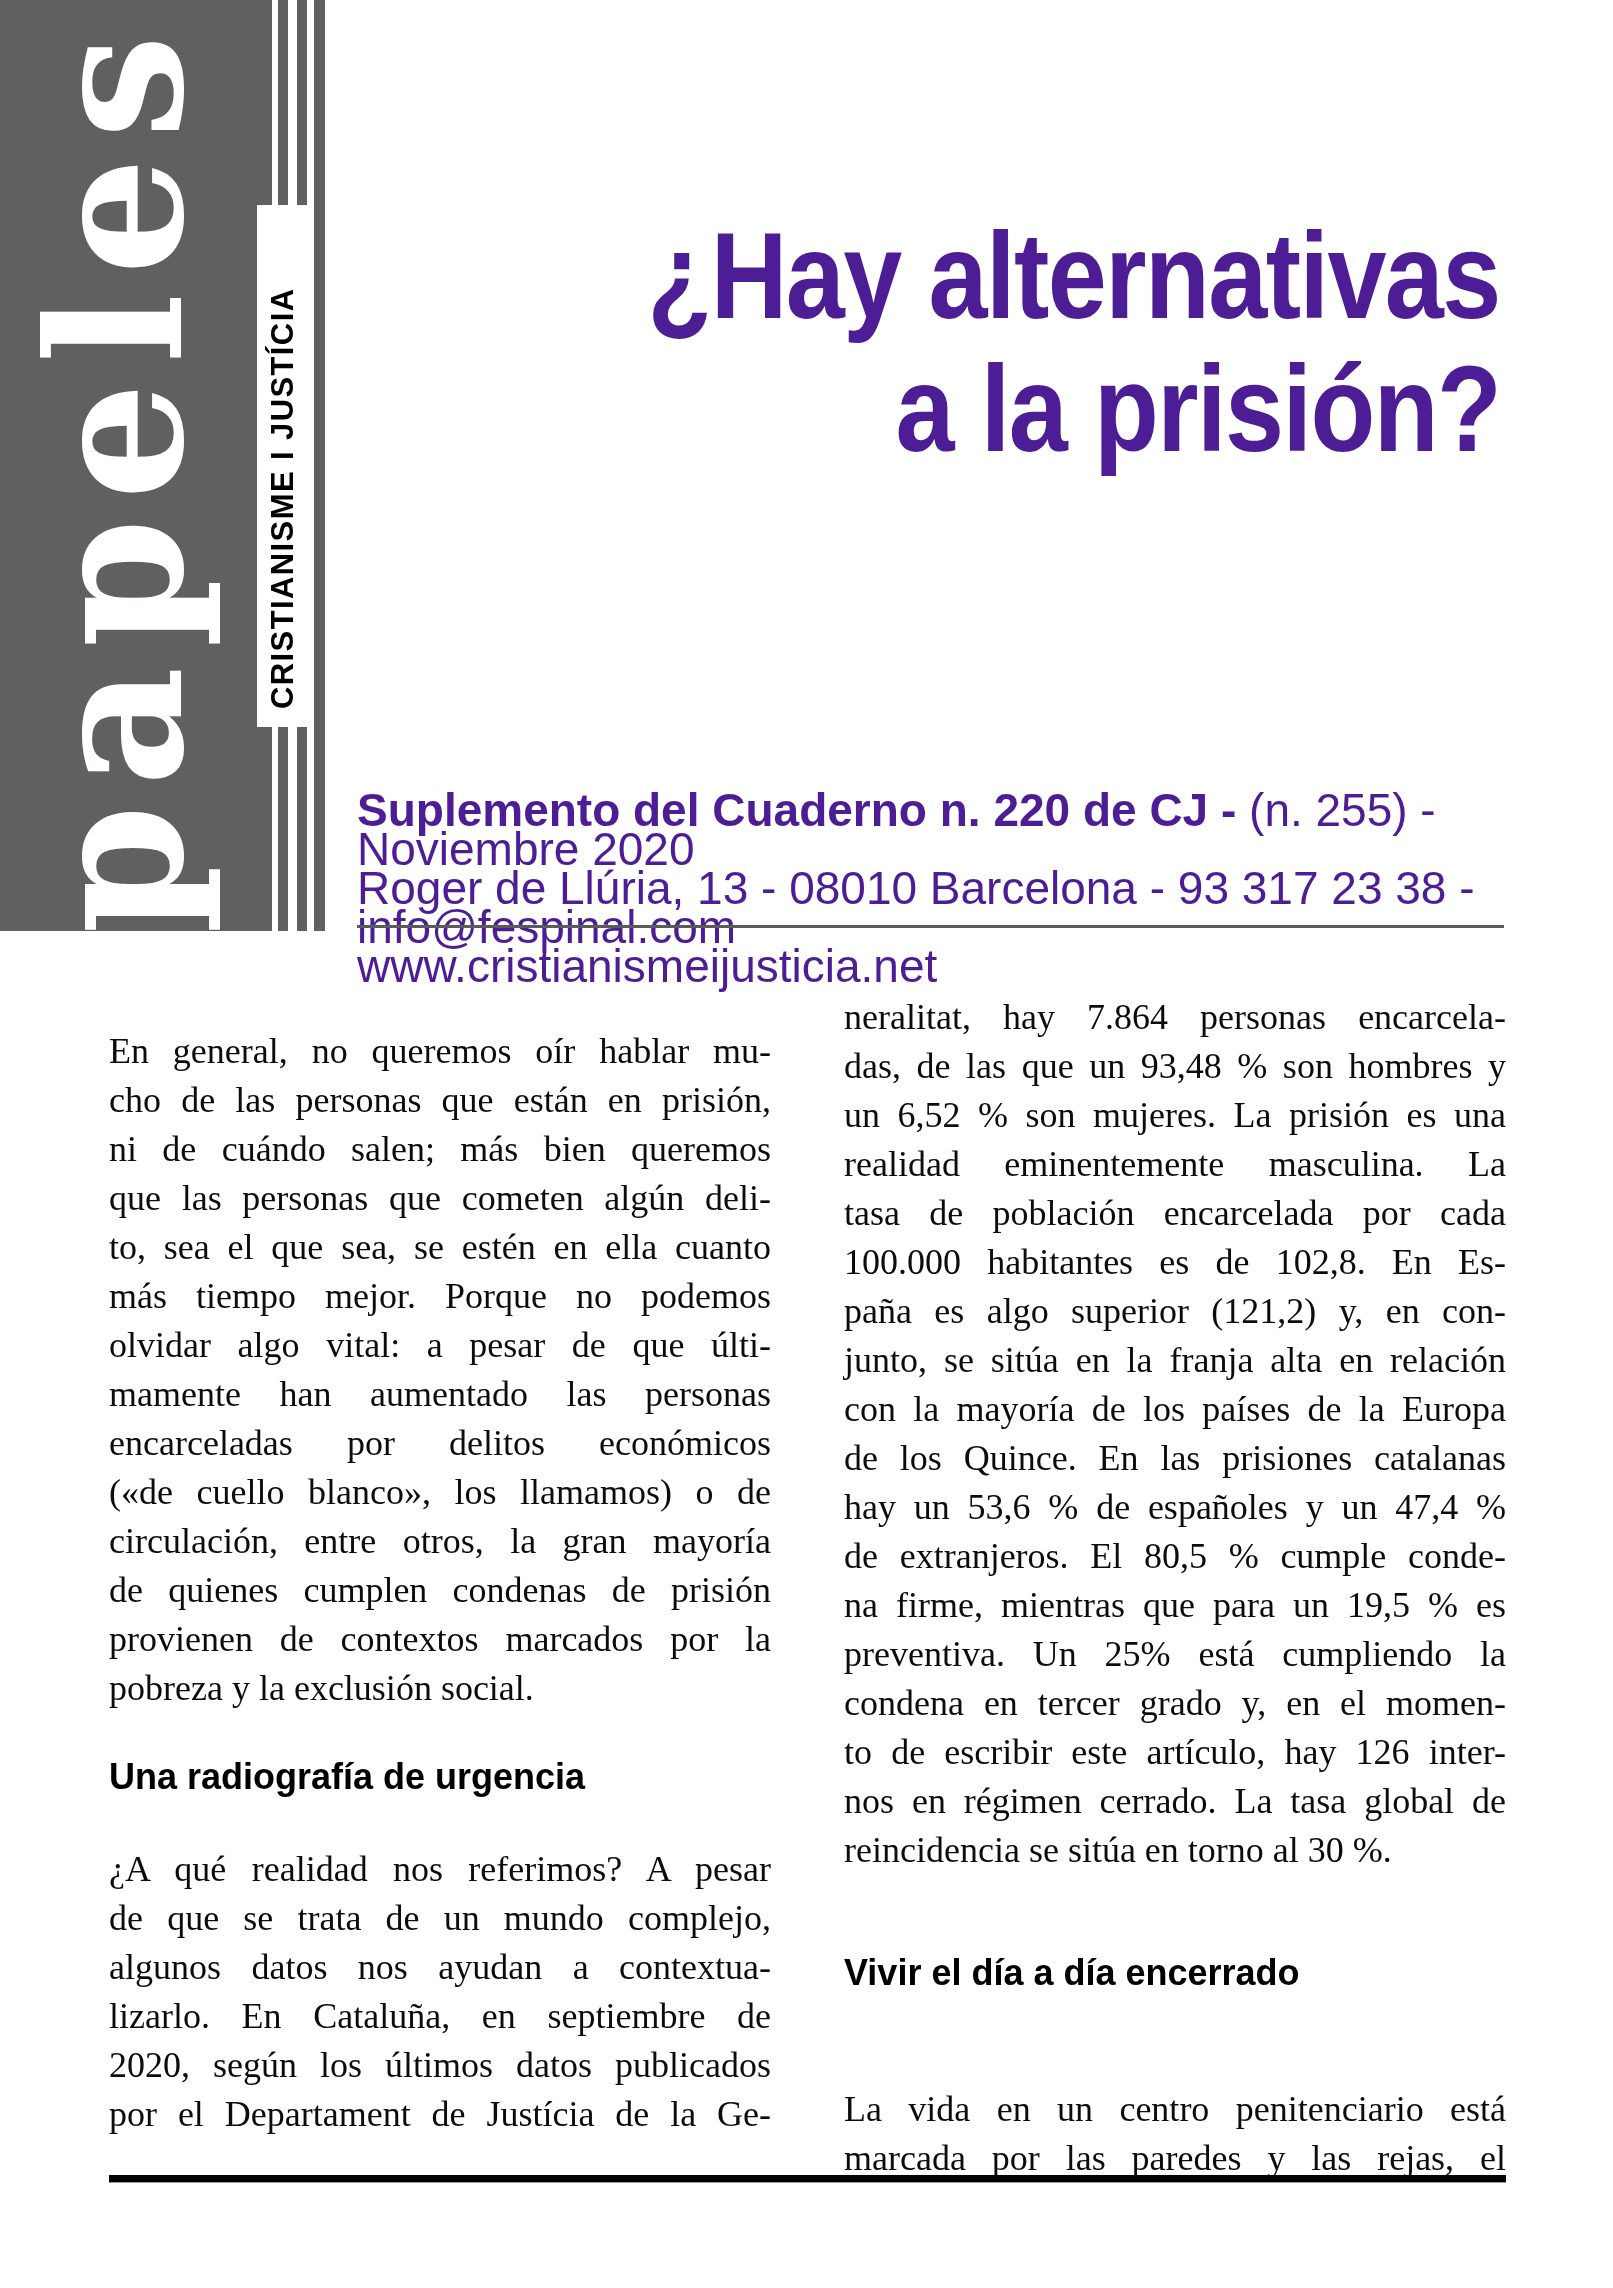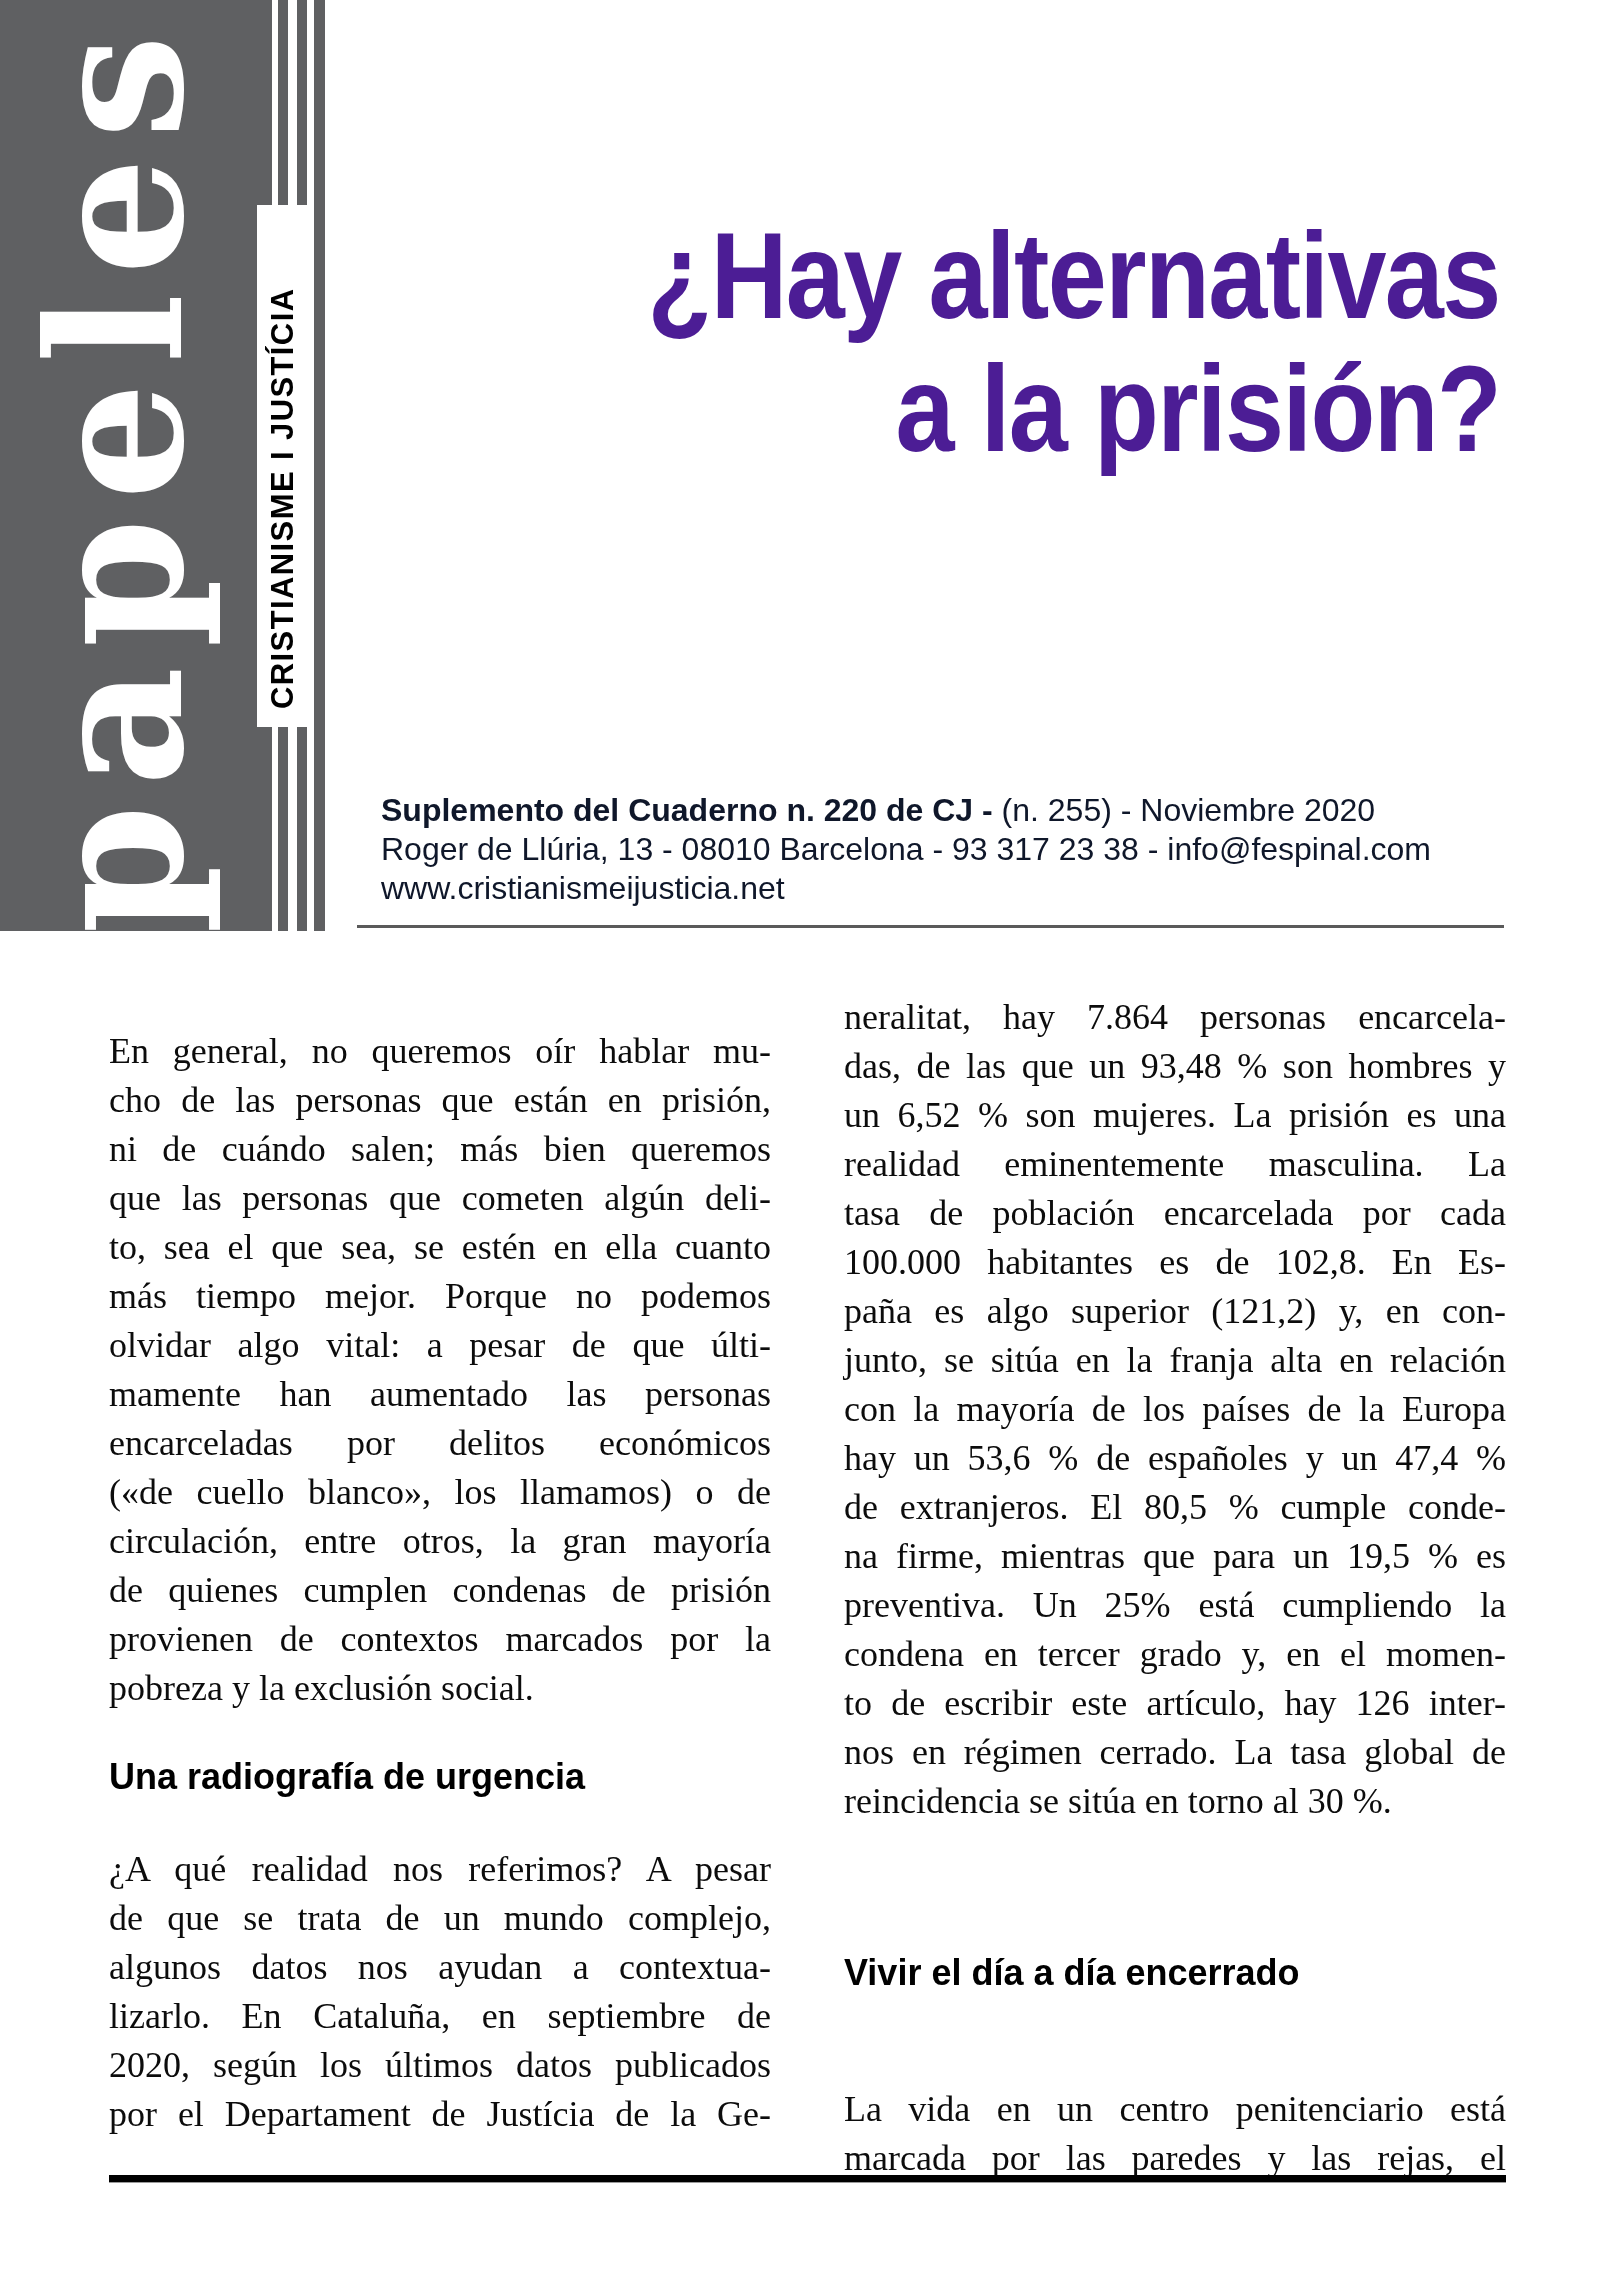--- a/index.html
+++ b/index.html
@@ -51,21 +51,21 @@
     font-family:"Liberation Sans", sans-serif;
     font-weight:bold;color:#4c1d95;
   }
   .title-line{
     display:block;font-size:122px;line-height:133px;letter-spacing:-1.8px;
   }
   .title-line>span{display:inline-block;transform:scaleX(0.87);transform-origin:100% 50%;}
   .info-block{
     position:absolute;left:357px;top:791px;width:1147px;
     font-family:"Liberation Sans", sans-serif;
-    font-size:32px;line-height:39px;color:#0f172a;margin-left:24px;
+    font-size:46px;line-height:39px;color:#4c1d95;
   }
   .info-bold{font-weight:bold;}
   .info-rule{
     position:absolute;left:357px;top:925px;width:1147px;height:2.8px;
     background:#5a5a5a;
   }
   
   .para{
     position:absolute;width:662px;
     font-family:"Liberation Serif", serif;
@@ -141,20 +141,21 @@
 <div class="para pos-rp1">
     <div class="tline">neralitat, hay 7.864 personas encarcela-</div>
     <div class="tline">das, de las que un 93,48 % son hombres y</div>
     <div class="tline">un 6,52 % son mujeres. La prisión es una</div>
     <div class="tline">realidad eminentemente masculina. La</div>
     <div class="tline">tasa de población encarcelada por cada</div>
     <div class="tline">100.000 habitantes es de 102,8. En Es-</div>
     <div class="tline">paña es algo superior (121,2) y, en con-</div>
     <div class="tline">junto, se sitúa en la franja alta en relación</div>
     <div class="tline">con la mayoría de los países de la Europa</div>
+    <div class="tline">de los Quince. En las prisiones catalanas</div>
     <div class="tline">hay un 53,6 % de españoles y un 47,4 %</div>
     <div class="tline">de extranjeros. El 80,5 % cumple conde-</div>
     <div class="tline">na firme, mientras que para un 19,5 % es</div>
     <div class="tline">preventiva. Un 25% está cumpliendo la</div>
     <div class="tline">condena en tercer grado y, en el momen-</div>
     <div class="tline">to de escribir este artículo, hay 126 inter-</div>
     <div class="tline">nos en régimen cerrado. La tasa global de</div>
     <div class="tline ragged">reincidencia se sitúa en torno al 30 %.</div>
   </div>
 <div class="col-heading pos-rh">Vivir el día a día encerrado</div>

